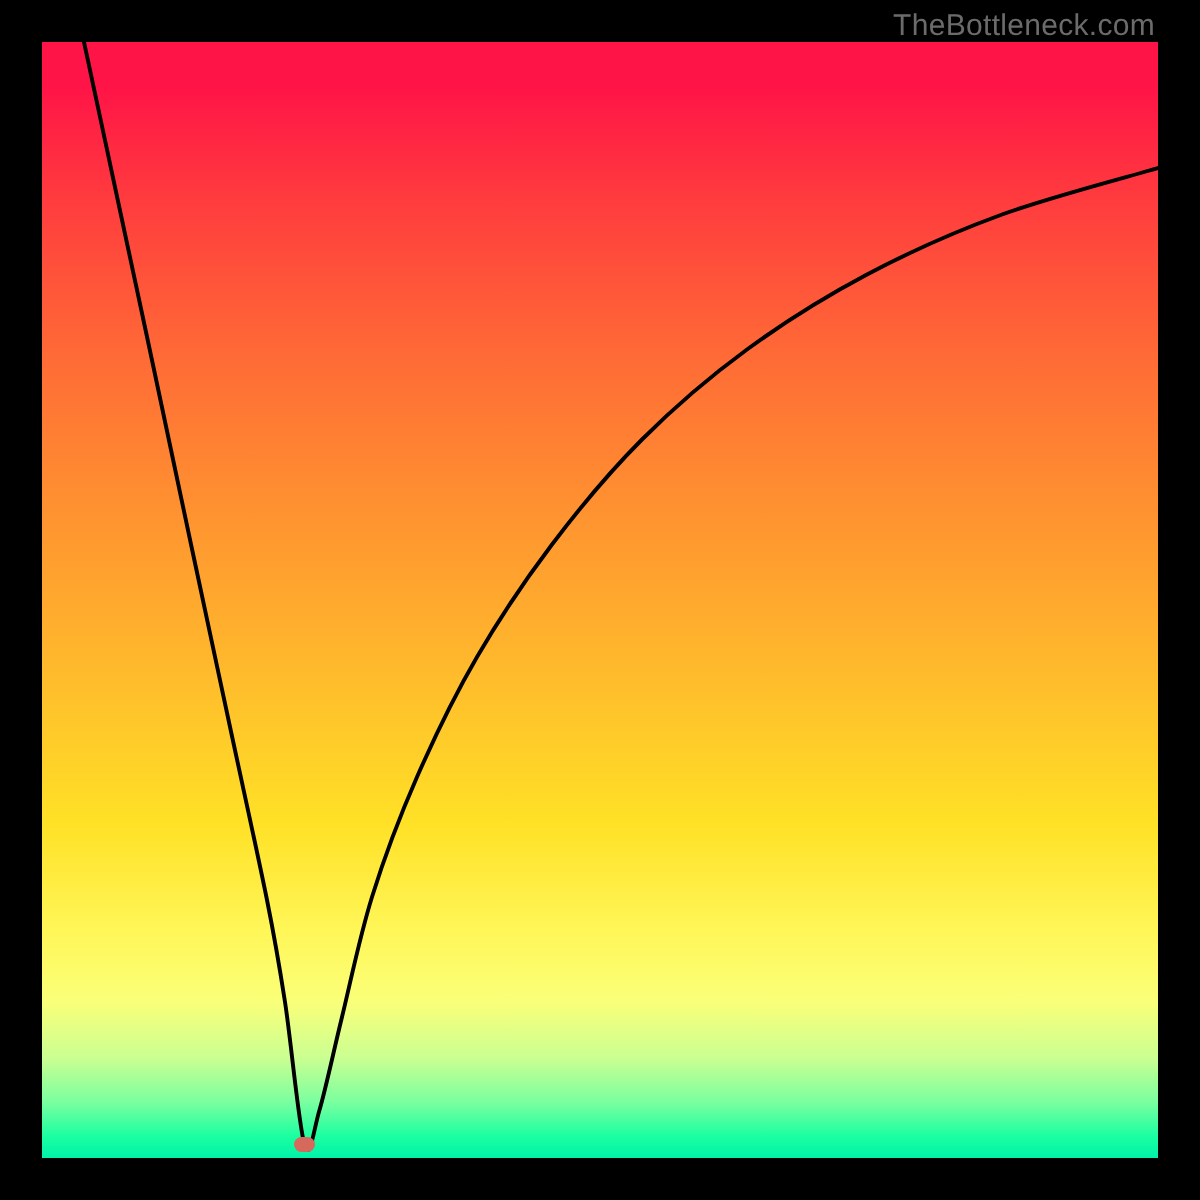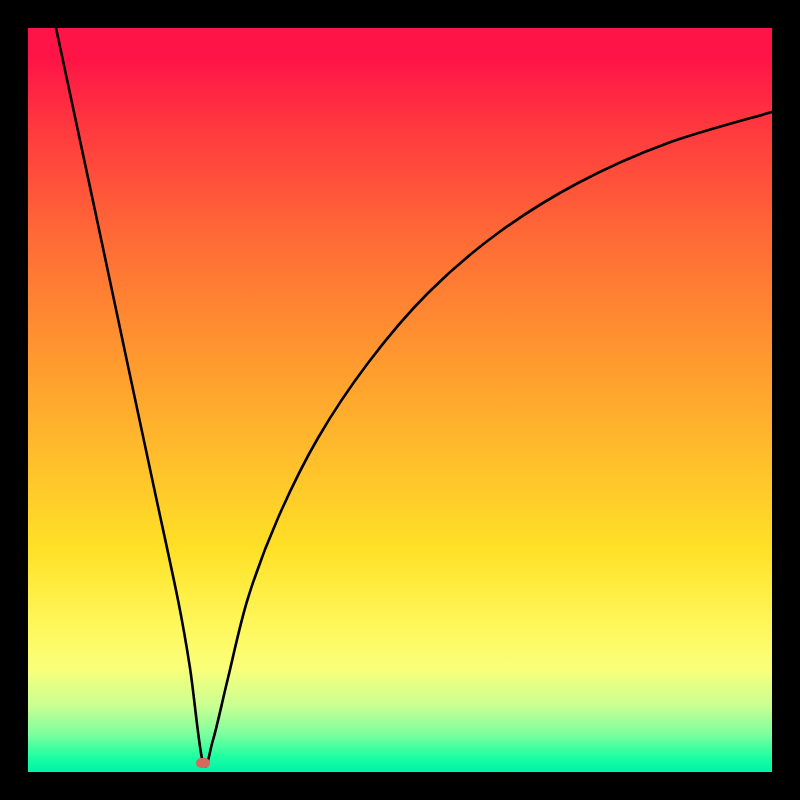--- a/index.html
+++ b/index.html
@@ -74,13 +74,14 @@
 
 <div class="frame">
   <div class="gradient-area"></div>
 
   <svg class="curve-svg" viewBox="0 0 744 744" preserveAspectRatio="none">
     <path id="curve-path" d="M 28 0 C 31.7 17.2, 42.2 66.3, 50 103 C 57.8 139.7, 66.7 180.8, 75 220 C 83.3 259.2, 91.7 298.8, 100 338 C 108.3 377.2, 116.7 416.0, 125 455 C 133.3 494.0, 143.8 541.2, 150 572 C 156.2 602.8, 157.8 612.8, 162 640 C 166.2 667.2, 171.2 723.0, 175 735 C 178.8 747.0, 180.8 726.2, 185 712 C 189.2 697.8, 194.2 673.7, 200 650 C 205.8 626.3, 211.7 596.7, 220 570 C 228.3 543.3, 238.3 516.7, 250 490 C 261.7 463.3, 275.0 435.8, 290 410 C 305.0 384.2, 321.7 359.2, 340 335 C 358.3 310.8, 378.3 286.7, 400 265 C 421.7 243.3, 445.0 223.3, 470 205 C 495.0 186.7, 521.7 170.0, 550 155 C 578.3 140.0, 607.7 126.8, 640 115 C 672.3 103.2, 726.7 89.2, 744 84" stroke="#000" stroke-width="2.6" fill="none" stroke-linecap="round" stroke-linejoin="round"></path>
   </svg>
 
   <div class="marker" id="marker" style="left: 196px; top: 758px;"></div>
 
+  <div class="watermark">TheBottleneck.com</div>
 </div>
 
 </body></html>

